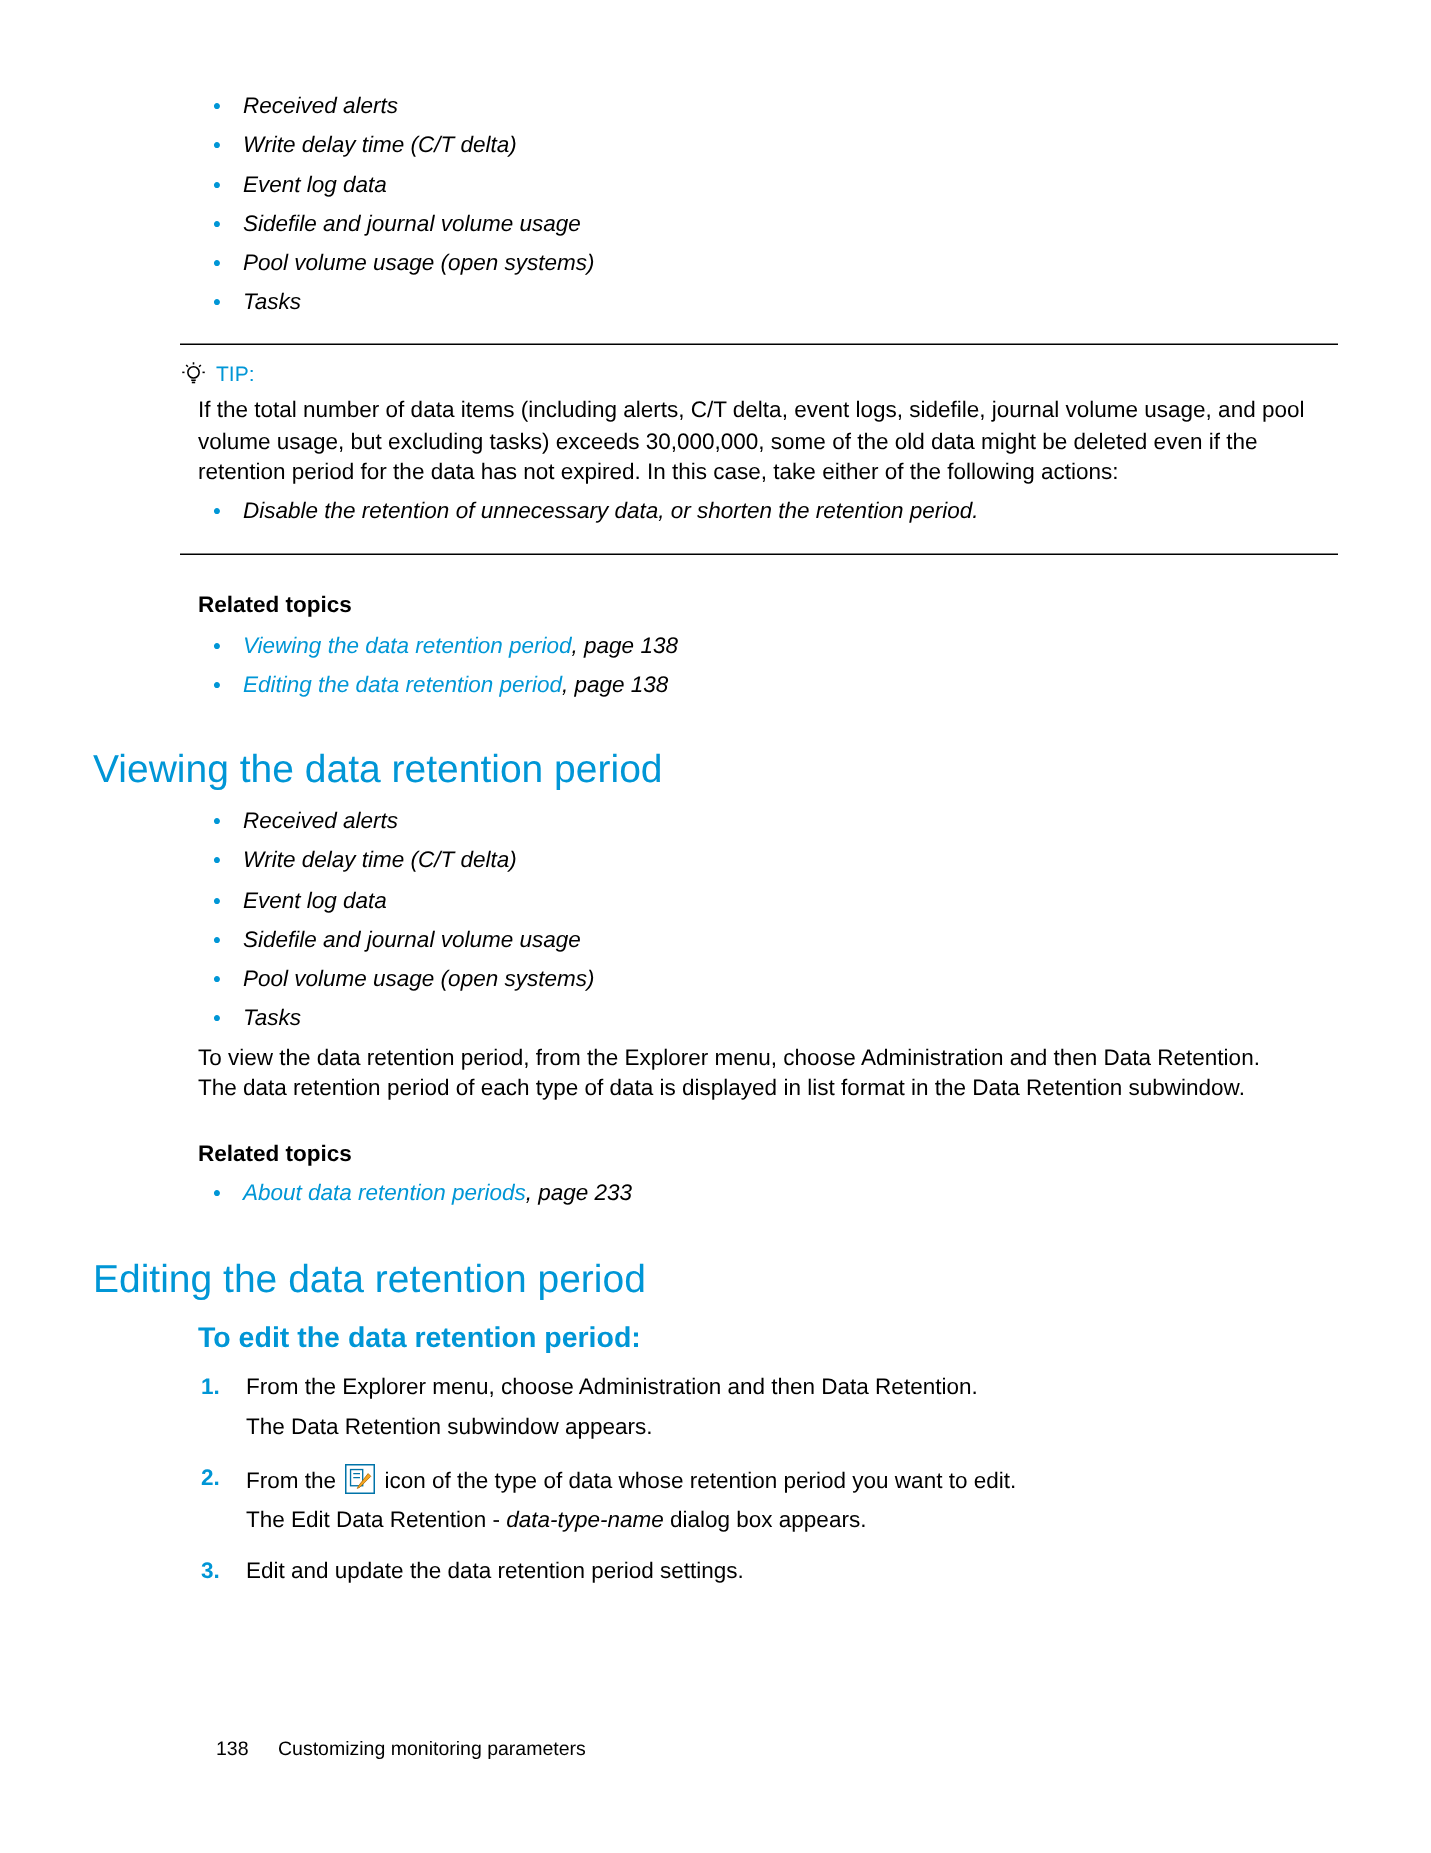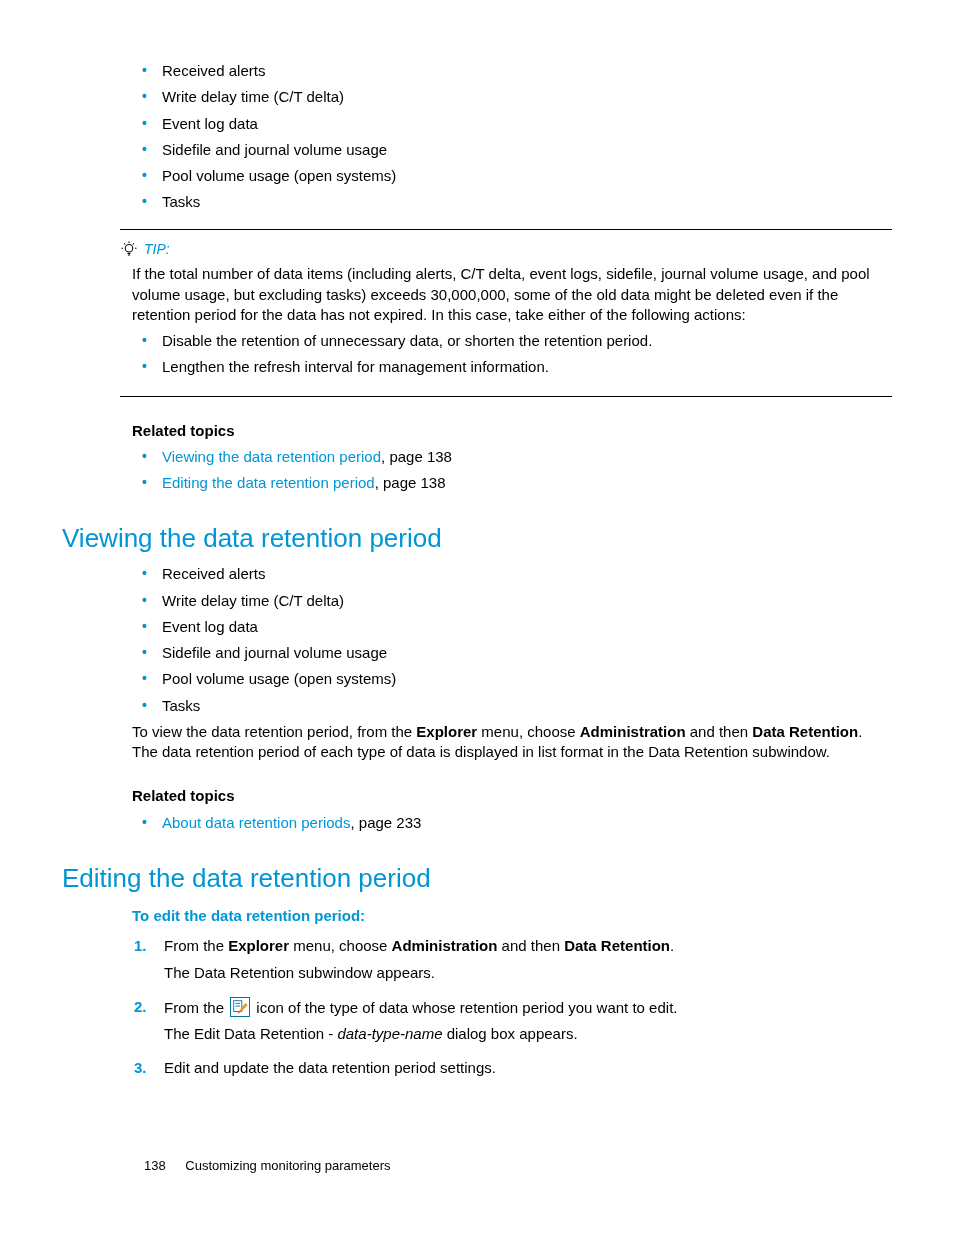--- a/index.html
+++ b/index.html
@@ -18,20 +18,21 @@
     height: 1235px;
     position: relative;
     box-sizing: border-box;
     padding: 55px 62px 0 62px;
   }
   .body-indent { margin-left: 70px; margin-right: 24px; }
   ul.bullets {
     list-style: none;
     padding: 0;
     margin: 0 0 6px 0;
+    font-style: italic;
   }
   ul.bullets li {
     position: relative;
     padding-left: 30px;
     margin: 6px 0;
   }
   ul.bullets li::before {
     content: "•";
     position: absolute;
     left: 10px;
@@ -43,21 +44,20 @@
   .tip-box {
     margin: 16px 0 14px 58px;
     border-top: 0.5px solid #000;
     border-bottom: 0.5px solid #000;
     padding: 10px 0 12px 0;
   }
   .tip-header {
     display: flex;
     align-items: center;
     margin-bottom: 6px;
-    font-style: italic;
   }
   .tip-icon {
     width: 18px;
     height: 18px;
     margin-right: 6px;
     flex: none;
   }
   .tip-label {
     color: #0096d6;
     font-size: 14px;
@@ -70,26 +70,26 @@
     margin: 24px 0 6px 0;
   }
   a.link { color: #0096d6; text-decoration: none; }
   h2.section {
     font-weight: 300;
     color: #0096d6;
     font-size: 26px;
     margin: 28px 0 8px 0;
   }
   p.para { margin: 6px 0 8px 0; }
-  .bold { font-weight: bold; }
+  .bold { font-weight: normal; }
   .italic { font-style: italic; }
   .proc-heading {
     color: #0096d6;
     font-weight: bold;
-    font-size: 15px;
+    font-size: 19px;
     margin: 10px 0 10px 0;
   }
   ol.steps {
     list-style: none;
     padding: 0;
     margin: 0;
     counter-reset: step;
   }
   ol.steps > li {
     position: relative;
@@ -155,21 +155,20 @@
             <line x1="10.5" y1="20" x2="13.5" y2="20"></line>
           </g>
         </svg>
       </span>
       <span class="tip-label">TIP:</span>
     </div>
     <div class="tip-body">
       <p>If the total number of data items (including alerts, C/T delta, event logs, sidefile, journal volume usage, and pool volume usage, but excluding tasks) exceeds 30,000,000, some of the old data might be deleted even if the retention period for the data has not expired. In this case, take either of the following actions:</p>
       <ul class="bullets">
         <li><span>Disable the retention of unnecessary data, or shorten the retention period.</span></li>
-        <li><span>Lengthen the refresh interval for management information.</span></li>
       </ul>
     </div>
   </div>
 
   <div class="body-indent">
     <div class="related-heading">Related topics</div>
     <ul class="bullets">
       <li>
         <a class="link">Viewing the data retention period</a><span>, page 138</span>
       </li>

